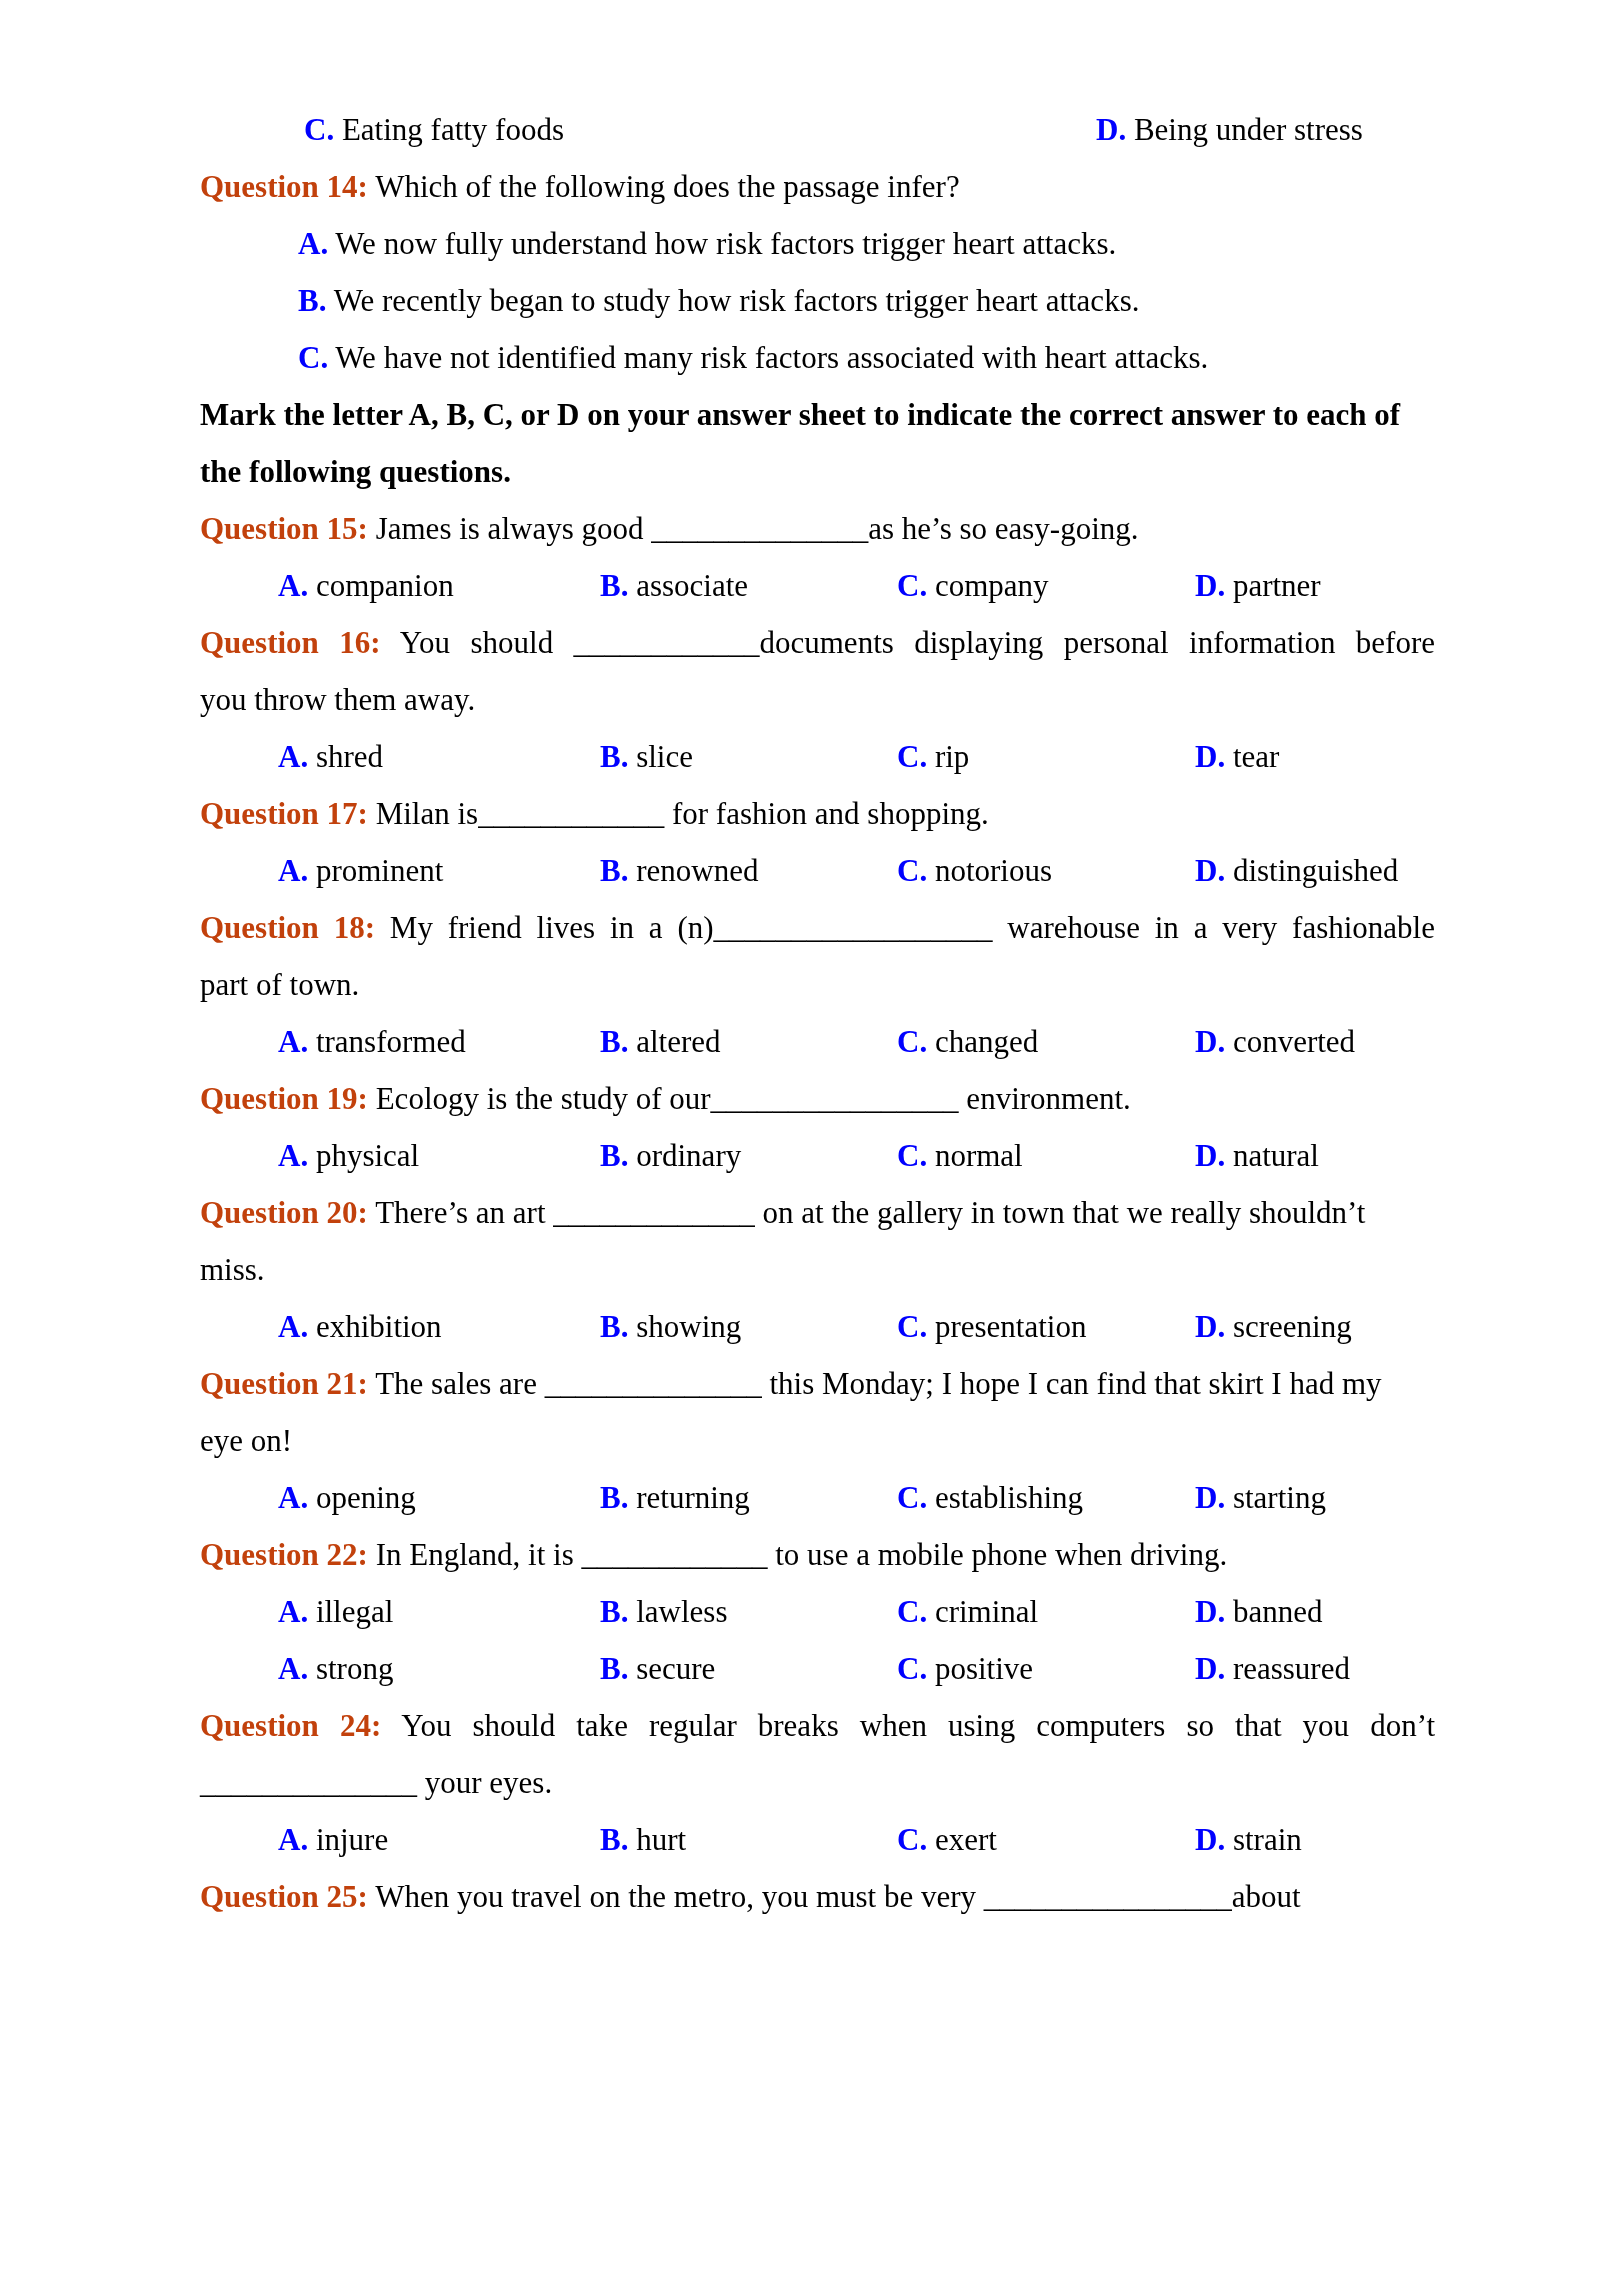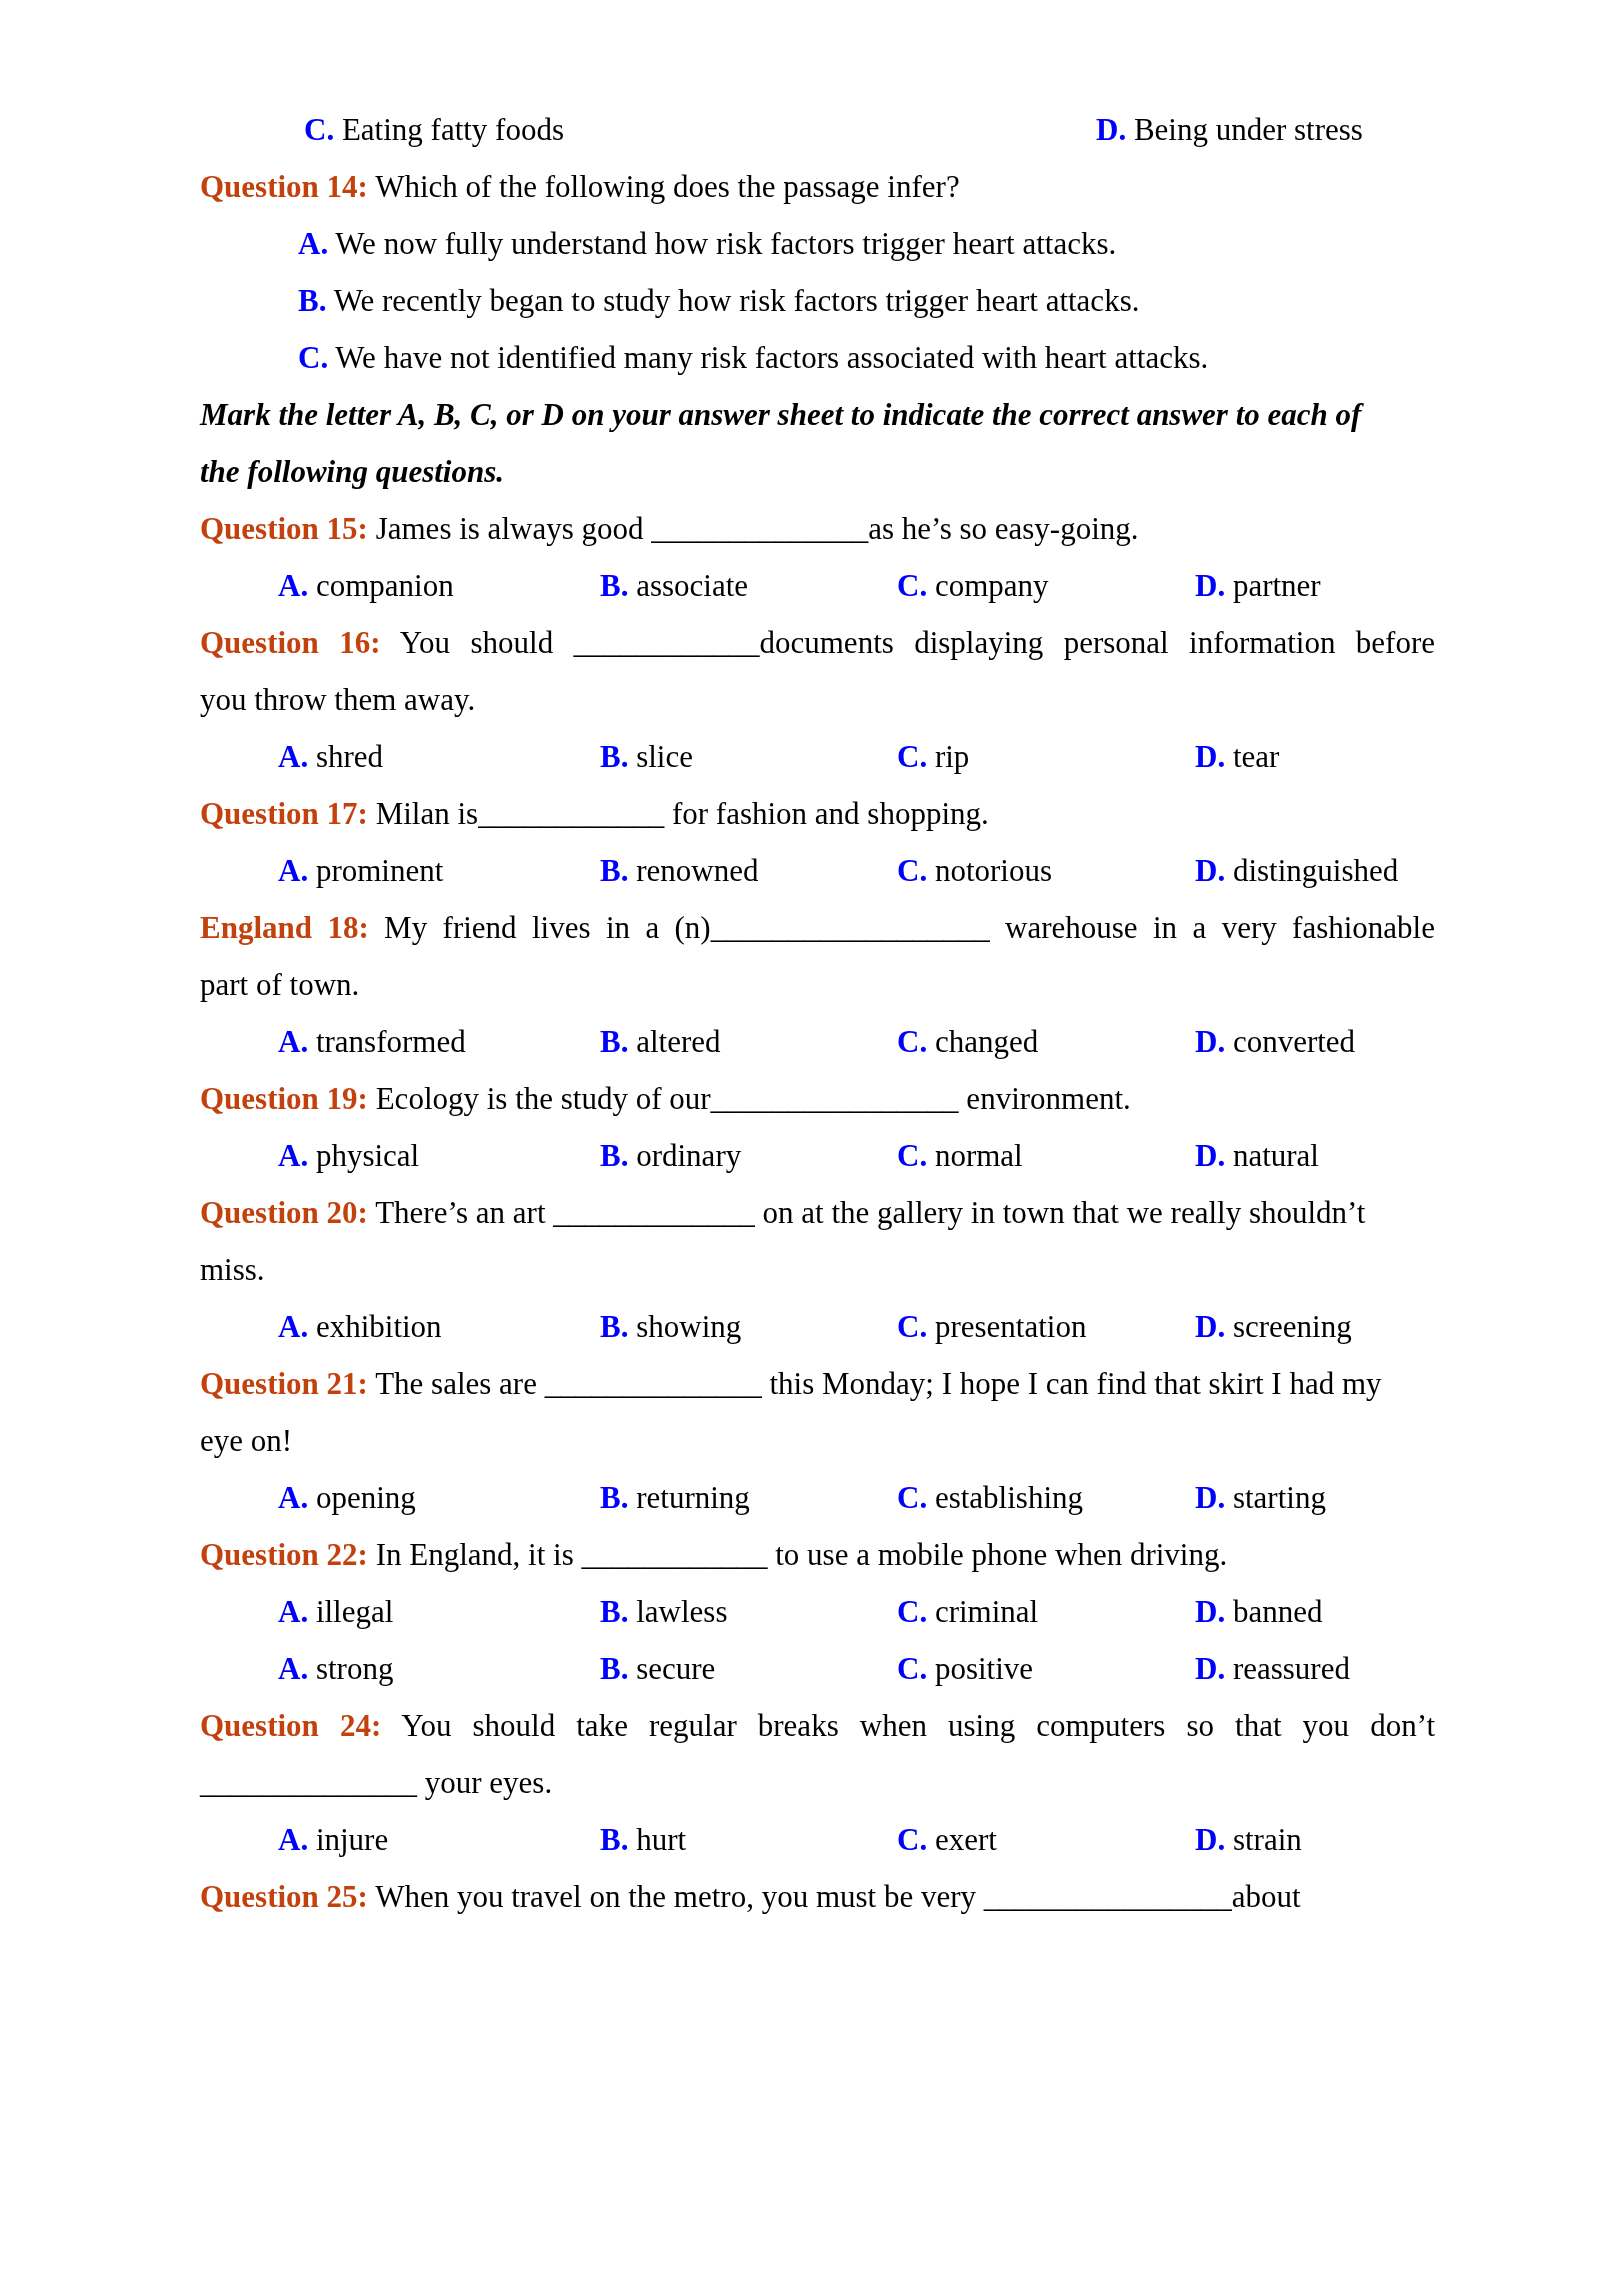--- a/index.html
+++ b/index.html
@@ -17,21 +17,21 @@
   .ml-body { margin-left: 200px; }
   .ml-opt  { margin-left: 298px; }
   .justify {
     margin-left: 200px;
     width: 1235px;
     text-align: justify;
     text-align-last: justify;
   }
   .q-label { color: #c2410c; font-weight: bold; }
   .opt-letter { color: #0000ff; font-weight: bold; }
-  .instr { font-weight: bold; font-style: italic; }
+  .instr { font-weight: bold; }
   .row .opt { position: absolute; white-space: nowrap; }
   .ca { left: 278px; }
   .cb { left: 600px; }
   .cc { left: 897px; }
   .cd { left: 1195px; }
   .c13c { left: 304px; }
   .c13d { left: 1096px; }
 </style>
 </head>
 <body>
@@ -69,21 +69,21 @@
   </div>
 
   <div class="line ml-body"><span class="q-label">Question 17:</span> <span>Milan is____________ for fashion and shopping.</span></div>
   <div class="line row">
     <span class="opt ca"><span class="opt-letter">A.</span> <span>prominent</span></span>
     <span class="opt cb"><span class="opt-letter">B.</span> <span>renowned</span></span>
     <span class="opt cc"><span class="opt-letter">C.</span> <span>notorious</span></span>
     <span class="opt cd"><span class="opt-letter">D.</span> <span>distinguished</span></span>
   </div>
 
-  <div class="line justify"><span class="q-label">England 18:</span> <span>My friend lives in a (n)__________________ warehouse in a very fashionable</span></div>
+  <div class="line justify"><span class="q-label">Question 18:</span> <span>My friend lives in a (n)__________________ warehouse in a very fashionable</span></div>
   <div class="line ml-body">part of town.</div>
   <div class="line row">
     <span class="opt ca"><span class="opt-letter">A.</span> <span>transformed</span></span>
     <span class="opt cb"><span class="opt-letter">B.</span> <span>altered</span></span>
     <span class="opt cc"><span class="opt-letter">C.</span> <span>changed</span></span>
     <span class="opt cd"><span class="opt-letter">D.</span> <span>converted</span></span>
   </div>
 
   <div class="line ml-body"><span class="q-label">Question 19:</span> <span>Ecology is the study of our________________ environment.</span></div>
   <div class="line row">

